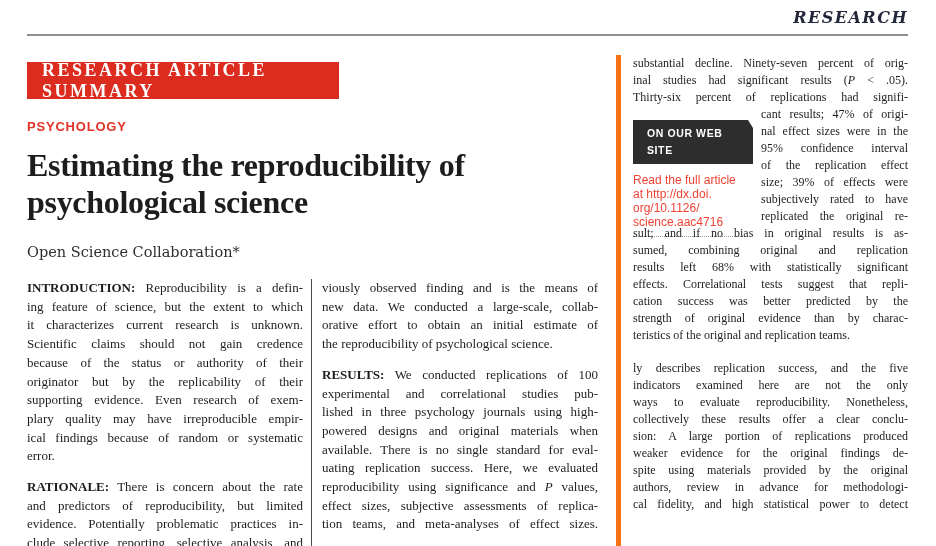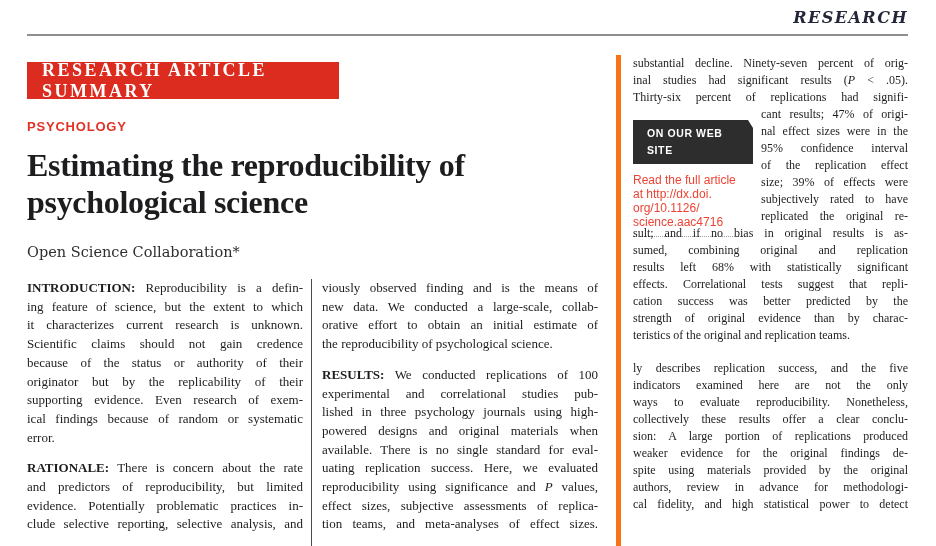--- a/index.html
+++ b/index.html
@@ -71,20 +71,21 @@
       <div class="body-cols">
         <div class="col col-1">
           <div class="para">
               <div class="ln"><b>INTRODUCTION:</b> Reproducibility is a defin-</div>
               <div class="ln">ing feature of science, but the extent to which</div>
               <div class="ln">it characterizes current research is unknown.</div>
               <div class="ln">Scientific claims should not gain credence</div>
               <div class="ln">because of the status or authority of their</div>
               <div class="ln">originator but by the replicability of their</div>
               <div class="ln">supporting evidence. Even research of exem-</div>
+              <div class="ln">plary quality may have irreproducible empir-</div>
               <div class="ln">ical findings because of random or systematic</div>
               <div class="ln end">error.</div>
             </div>
           <div class="para">
               <div class="ln"><b>RATIONALE:</b> There is concern about the rate</div>
               <div class="ln">and predictors of reproducibility, but limited</div>
               <div class="ln">evidence. Potentially problematic practices in-</div>
               <div class="ln">clude selective reporting, selective analysis, and</div>
             </div>
         </div>

